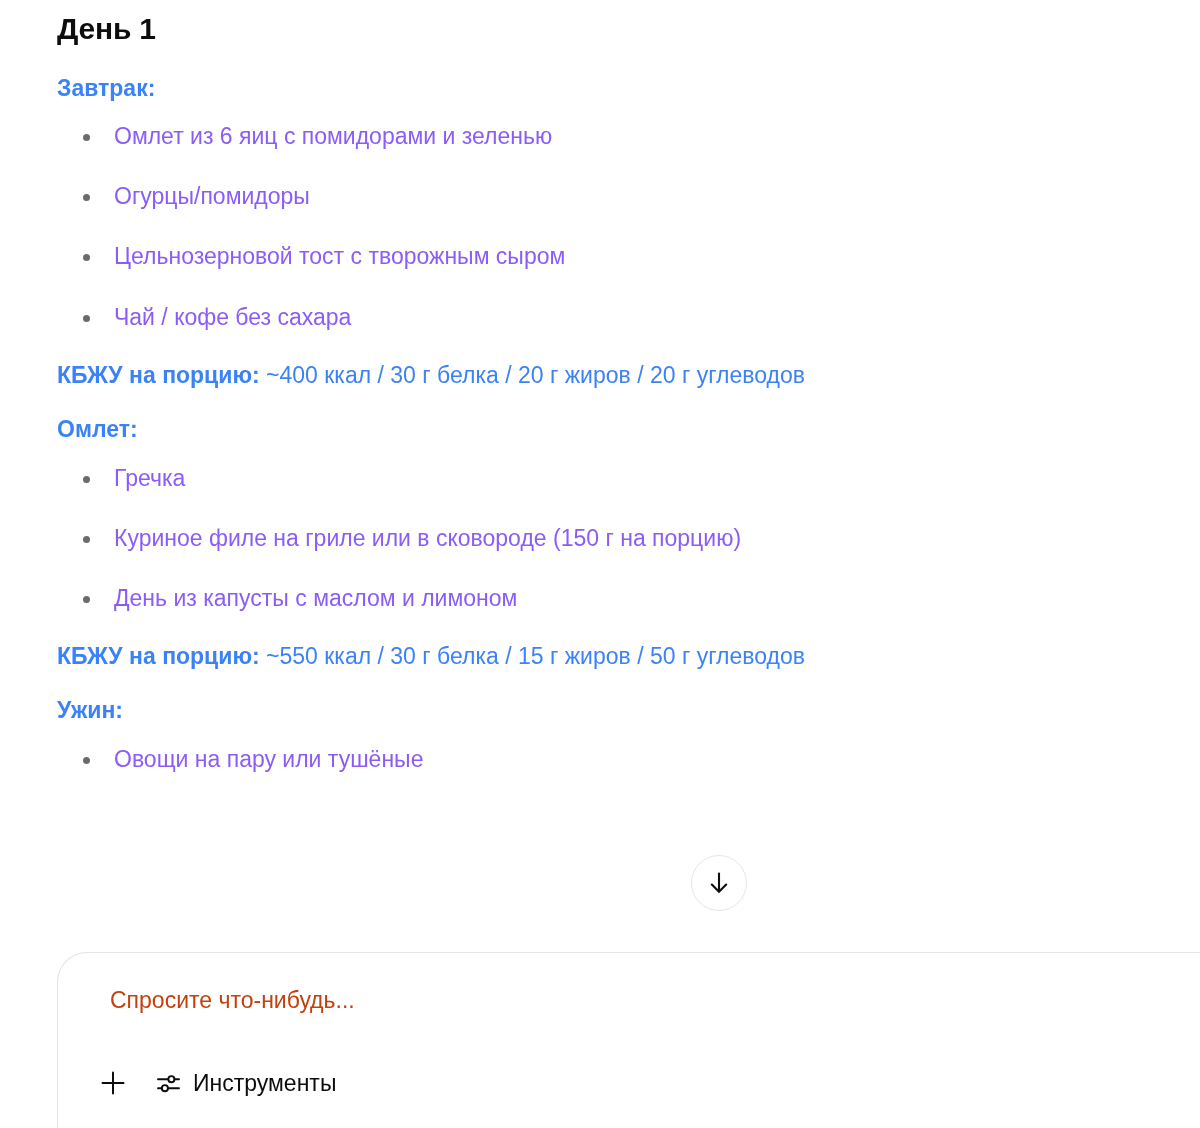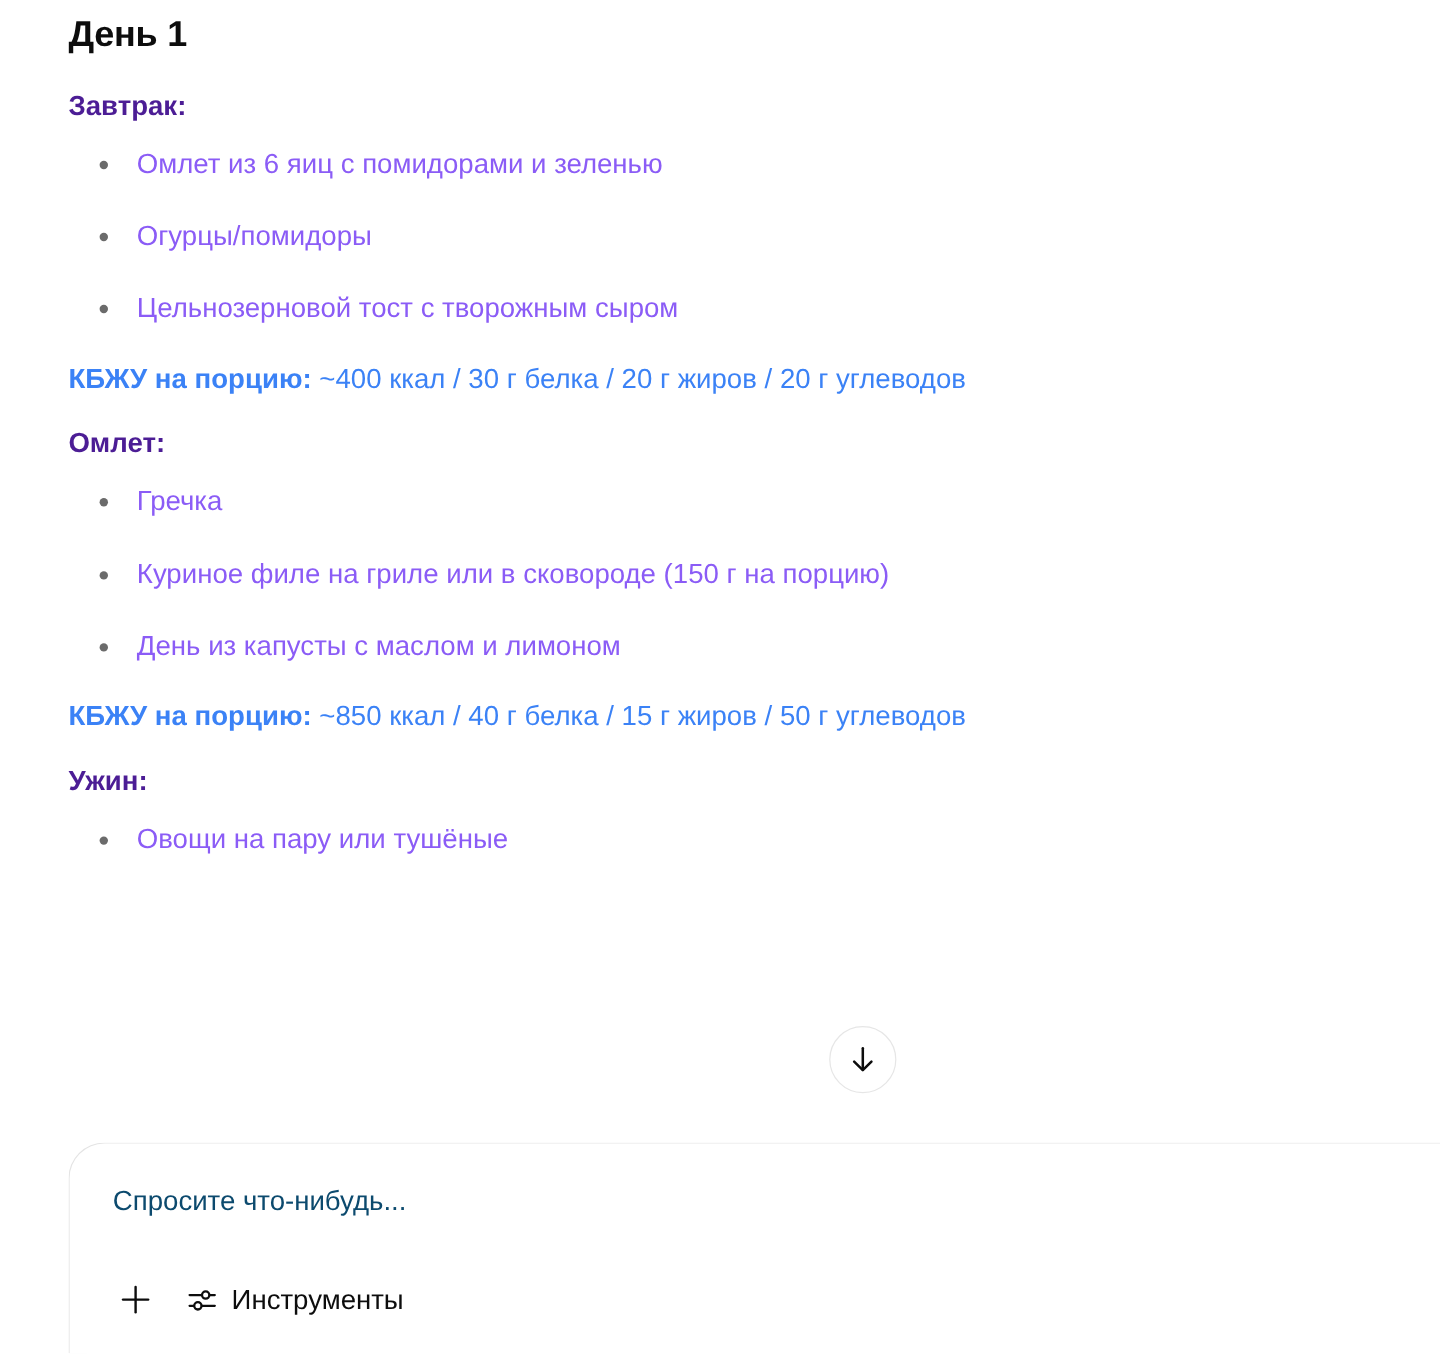--- a/index.html
+++ b/index.html
@@ -39,21 +39,21 @@
     letter-spacing: -0.2px;
     margin: 0 0 26px 0;
     color: #0d0d0d;
   }
 
   .meal-heading {
     font-size: 23px;
     font-weight: 700;
     line-height: 1.3;
     margin: 0 0 18px 0;
-    color: #4c1d95;
+    color: #3b82f6;
   }
 
   .meal-list {
     list-style: none;
     margin: 0 0 14px 0;
     padding: 0;
   }
 
   .meal-list li {
     position: relative;
@@ -128,25 +128,25 @@
     background: #ffffff;
     border: 1px solid #e4e4e4;
     border-right: none;
     border-bottom: none;
     border-radius: 30px 0 0 0;
     box-sizing: border-box;
   }
 
   .composer-placeholder {
     position: absolute;
-    left: 36px;
+    left: 52px;
     top: 33px;
     font-size: 23px;
     line-height: 1.3;
-    color: #0c4a6e;
+    color: #c2410c;
     white-space: nowrap;
     cursor: text;
   }
 
   .composer-actions {
     position: absolute;
     left: 33px;
     top: 108px;
     display: flex;
     align-items: flex-start;
@@ -191,30 +191,31 @@
 <div class="conversation">
   <div class="message">
 
     <h1 class="day-heading">День 1</h1>
 
     <h2 class="meal-heading">Завтрак:</h2>
     <ul class="meal-list">
       <li>Омлет из 6 яиц с помидорами и зеленью</li>
       <li>Огурцы/помидоры</li>
       <li>Цельнозерновой тост с творожным сыром</li>
+      <li>Чай / кофе без сахара</li>
     </ul>
     <p class="macros"><span class="macros-label">КБЖУ на порцию:</span><span> ~400 ккал / 30 г белка / 20 г жиров / 20 г углеводов</span></p>
 
     <h2 class="meal-heading">Омлет:</h2>
     <ul class="meal-list">
       <li>Гречка</li>
       <li>Куриное филе на гриле или в сковороде (150 г на порцию)</li>
       <li>День из капусты с маслом и лимоном</li>
     </ul>
-    <p class="macros"><span class="macros-label">КБЖУ на порцию:</span><span> ~850 ккал / 40 г белка / 15 г жиров / 50 г углеводов</span></p>
+    <p class="macros"><span class="macros-label">КБЖУ на порцию:</span><span> ~550 ккал / 30 г белка / 15 г жиров / 50 г углеводов</span></p>
 
     <h2 class="meal-heading">Ужин:</h2>
     <ul class="meal-list">
       <li>Овощи на пару или тушёные</li>
     </ul>
 
   </div>
 </div>
 
 <div class="scroll-down-btn">

